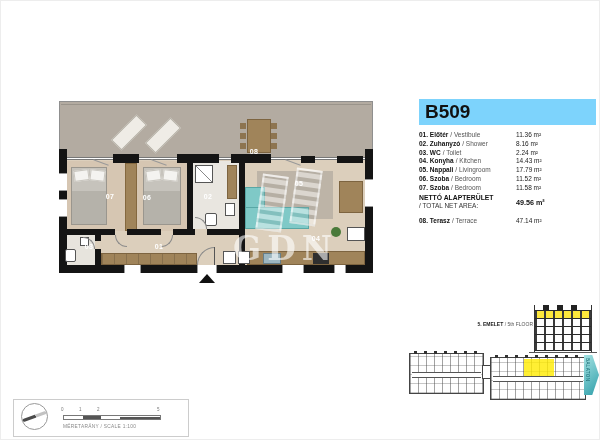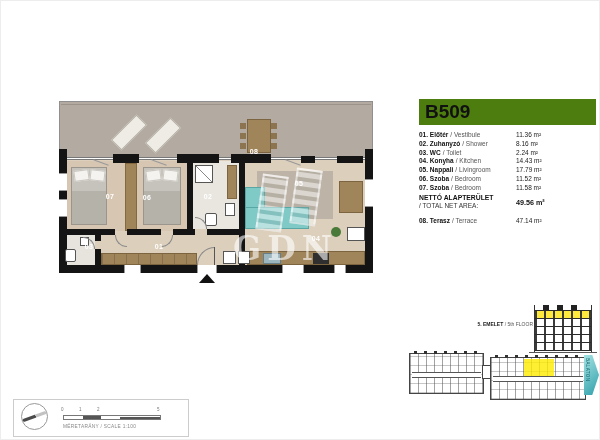--- a/index.html
+++ b/index.html
@@ -12,21 +12,21 @@
   .brown{background:#a0845a;}
   .fixture{position:absolute;background:#fff;border:1px solid #555;box-sizing:border-box;}
   .arc{position:absolute;border:1px solid #8a8a8a;box-sizing:border-box;}
   .arc-nw{border-right:none;border-bottom:none;border-top-left-radius:100%;}
   .arc-ne{border-left:none;border-bottom:none;border-top-right-radius:100%;}
   .arc-se{border-left:none;border-top:none;border-bottom-right-radius:100%;}
   .arc-sw{border-right:none;border-top:none;border-bottom-left-radius:100%;}
   .gap{position:absolute;background:#fff;border-left:1px solid #999;border-right:1px solid #999;box-sizing:border-box;}
   .gapv{position:absolute;background:#fff;border-top:1px solid #999;border-bottom:1px solid #999;box-sizing:border-box;}
   
-  #legend-header{position:absolute;left:418px;top:98px;width:177px;height:26px;background:#4d7c0f;}
+  #legend-header{position:absolute;left:418px;top:98px;width:177px;height:26px;background:#7dd3fc;}
   #legend-header span{display:block;padding-left:6px;font-size:19px;font-weight:bold;color:#111;line-height:26px;}
   .lrow{position:absolute;left:418px;width:175px;height:9px;font-size:6.5px;line-height:9px;color:#111;white-space:nowrap;}
   .lrow .hu{font-weight:bold;color:#111;}
   .lrow .en{color:#555;margin-left:2px;}
   .lrow .val{position:absolute;left:97px;top:0;color:#222;}
   .totlbl{font-weight:bold;font-size:6.8px;color:#111;line-height:8px;}
   .totlbl2{font-size:6.5px;color:#333;line-height:8px;}
   
   .wing{position:absolute;border:1px solid #444;background-color:#fff;box-sizing:border-box;
         background-image:repeating-linear-gradient(90deg,rgba(70,70,70,.5) 0 1px,transparent 1px 8px),

